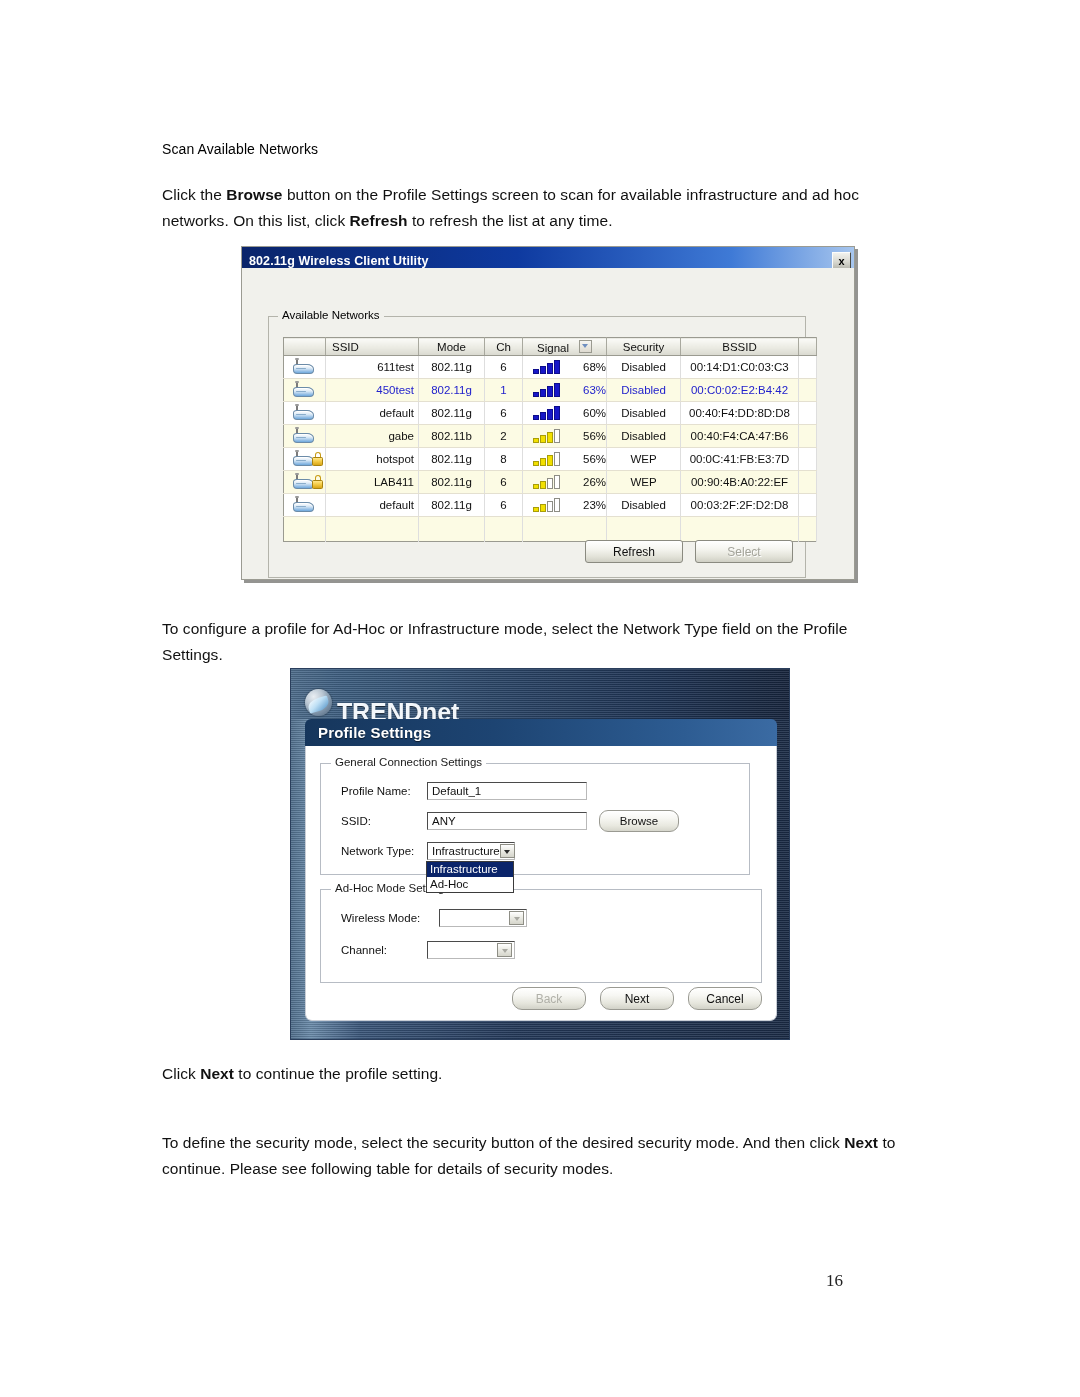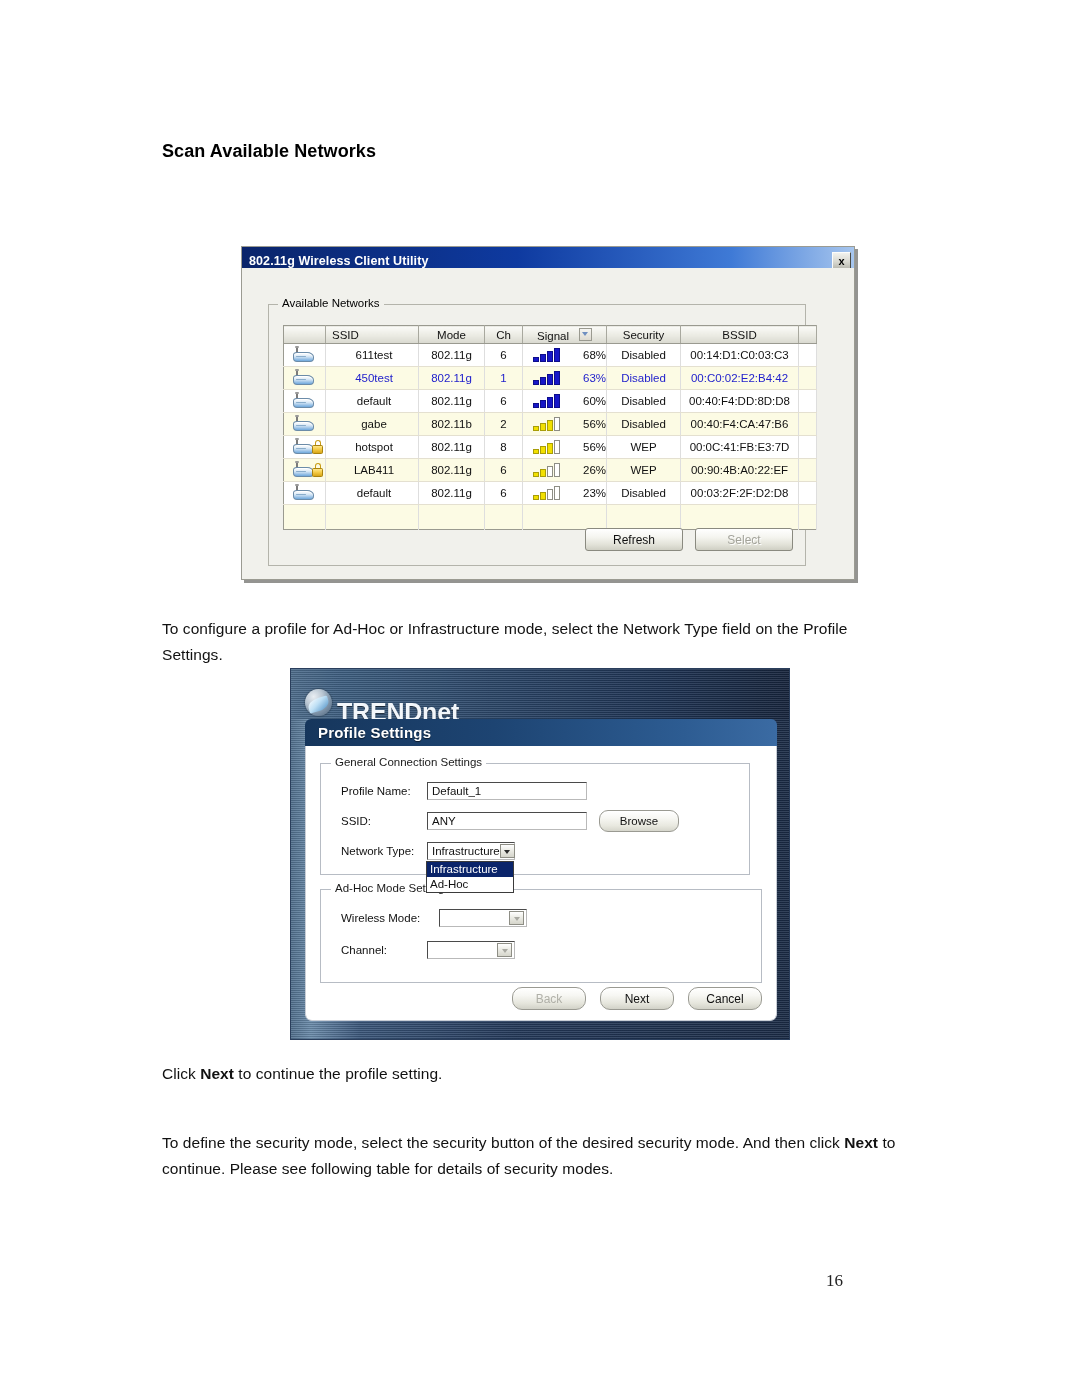--- a/index.html
+++ b/index.html
@@ -21,22 +21,22 @@
     left: 0; top: 0;
     width: 1080px;
     height: 1397px;
   }
 
   
   .doc-heading {
     position: absolute;
     left: 162px;
     top: 141px;
-    font-size: 18px;
-    font-weight: bold;
+    font-size: 14px;
+    font-weight: normal;
     letter-spacing: 0.1px;
     color: #000;
   }
   .para {
     position: absolute;
     font-size: 15.5px;
     line-height: 26px;
     color: #111;
     letter-spacing: 0.05px;
   }
@@ -111,21 +111,21 @@
     position: absolute;
     top: -8px;
     left: 9px;
     background: #f1f1ec;
     padding: 0 4px;
     font-size: 11.5px;
     color: #000;
     white-space: nowrap;
   }
   .gb-avail {
-    left: 26px; top: 36px;
+    left: 26px; top: 48px;
     width: 538px; height: 262px;
   }
 
   
   .nettable {
     position: absolute;
     left: 14px; top: 20px;
     width: 533px;
     border: 1px solid #9a9a90;
     border-collapse: collapse;
@@ -149,21 +149,21 @@
   .nettable td {
     border-right: 1px solid #dedede;
     border-bottom: 1px solid #e4e0d0;
     height: 22px;
     padding: 0 4px;
     text-align: center;
     color: #111;
     white-space: nowrap;
     overflow: hidden;
   }
-  .nettable td.left { text-align: center; padding-left: 8px; }
+  .nettable td.left { text-align: right; padding-left: 8px; }
   .nettable tr.alt td { background: #fcfbe4; }
   .nettable tr.sel td { color: #2222cc; }
   .nettable tr.blank td { height: 24px; background: #fcfbe4; border-bottom: none; }
 
   .sort-arrow {
     display: inline-block;
     width: 11px; height: 11px;
     margin-left: 10px;
     vertical-align: -1px;
     background: linear-gradient(to bottom, #f6f6f2, #dedad0);
@@ -537,20 +537,23 @@
     margin-left: 12px;
   }
 </style>
 </head>
 <body>
 
 <div class="page">
 
   <div class="doc-heading">Scan Available Networks</div>
 
+  <div class="para p1">
+    <span>Click the </span><b>Browse</b><span> button on the Profile Settings screen to scan for available infrastructure and ad hoc networks. On this list, click </span><b>Refresh</b><span> to refresh the list at any time.</span>
+  </div>
 
   <div class="fig1">
 
     <div class="fig1-titlebar">
       <span class="fig1-title">802.11g Wireless Client Utility</span>
       <span class="titlebar-spacer"></span>
       <span class="close-btn">x</span>
     </div>
 
     <div class="fig1-body">

